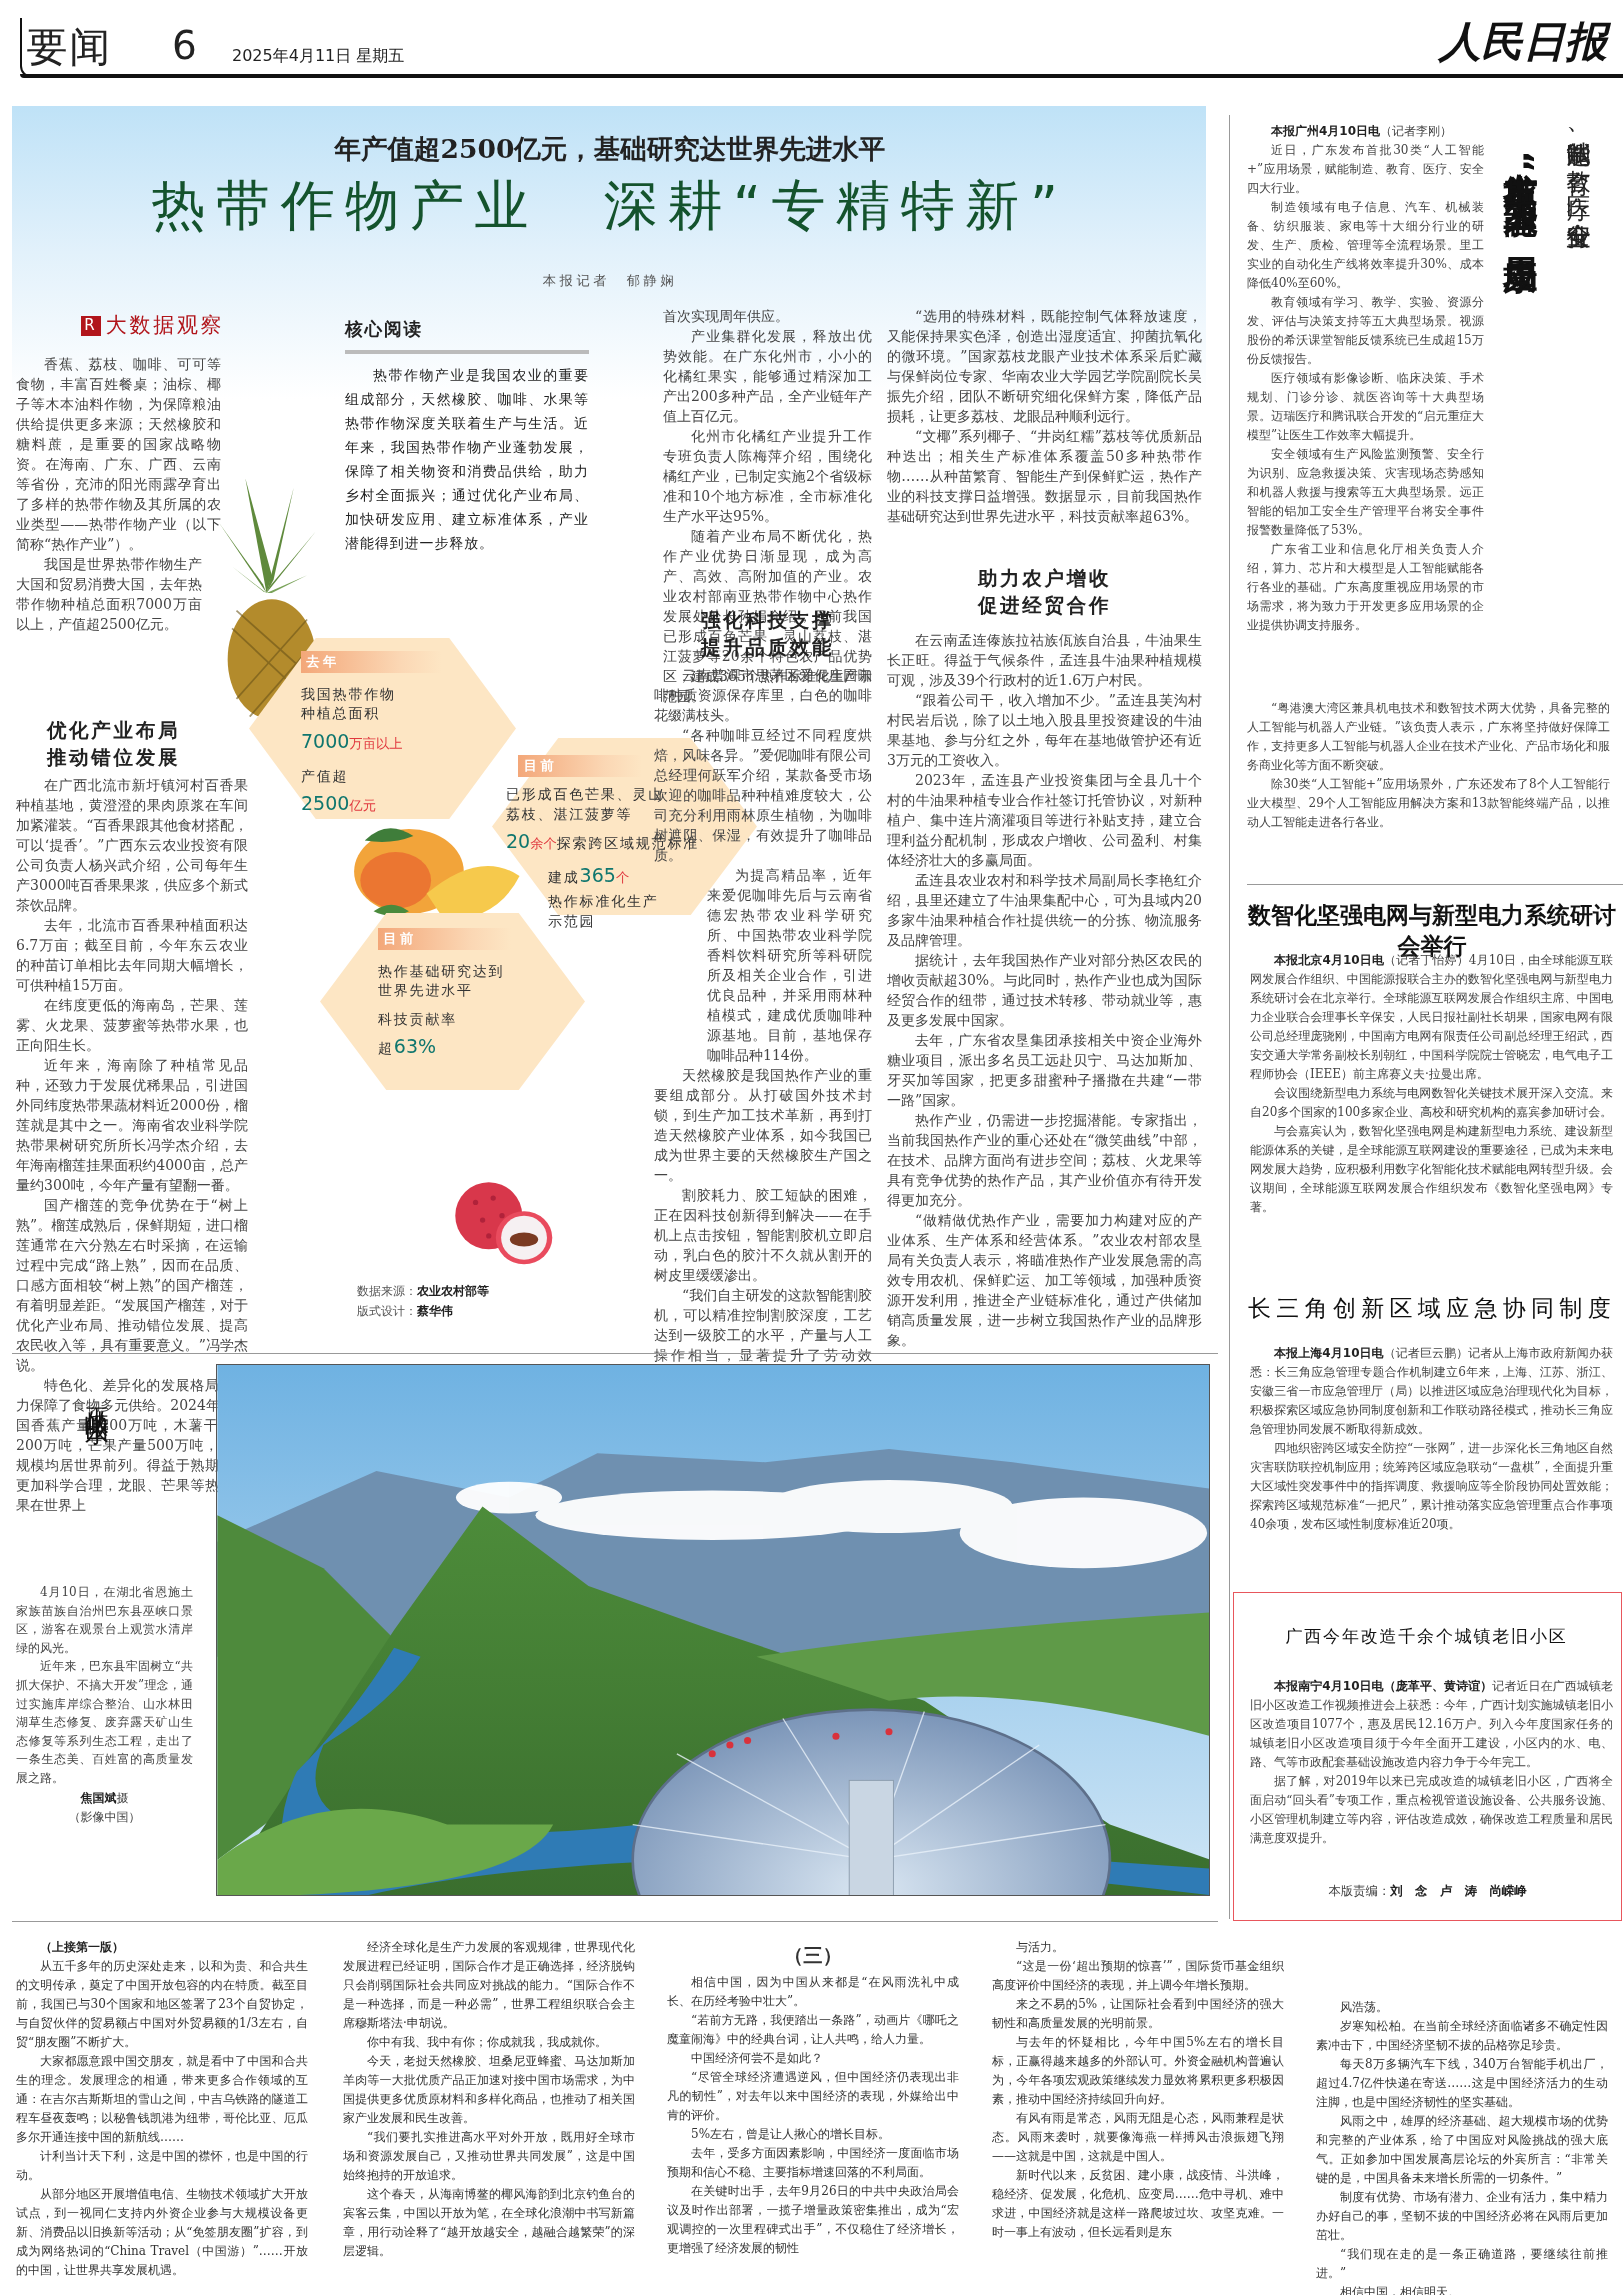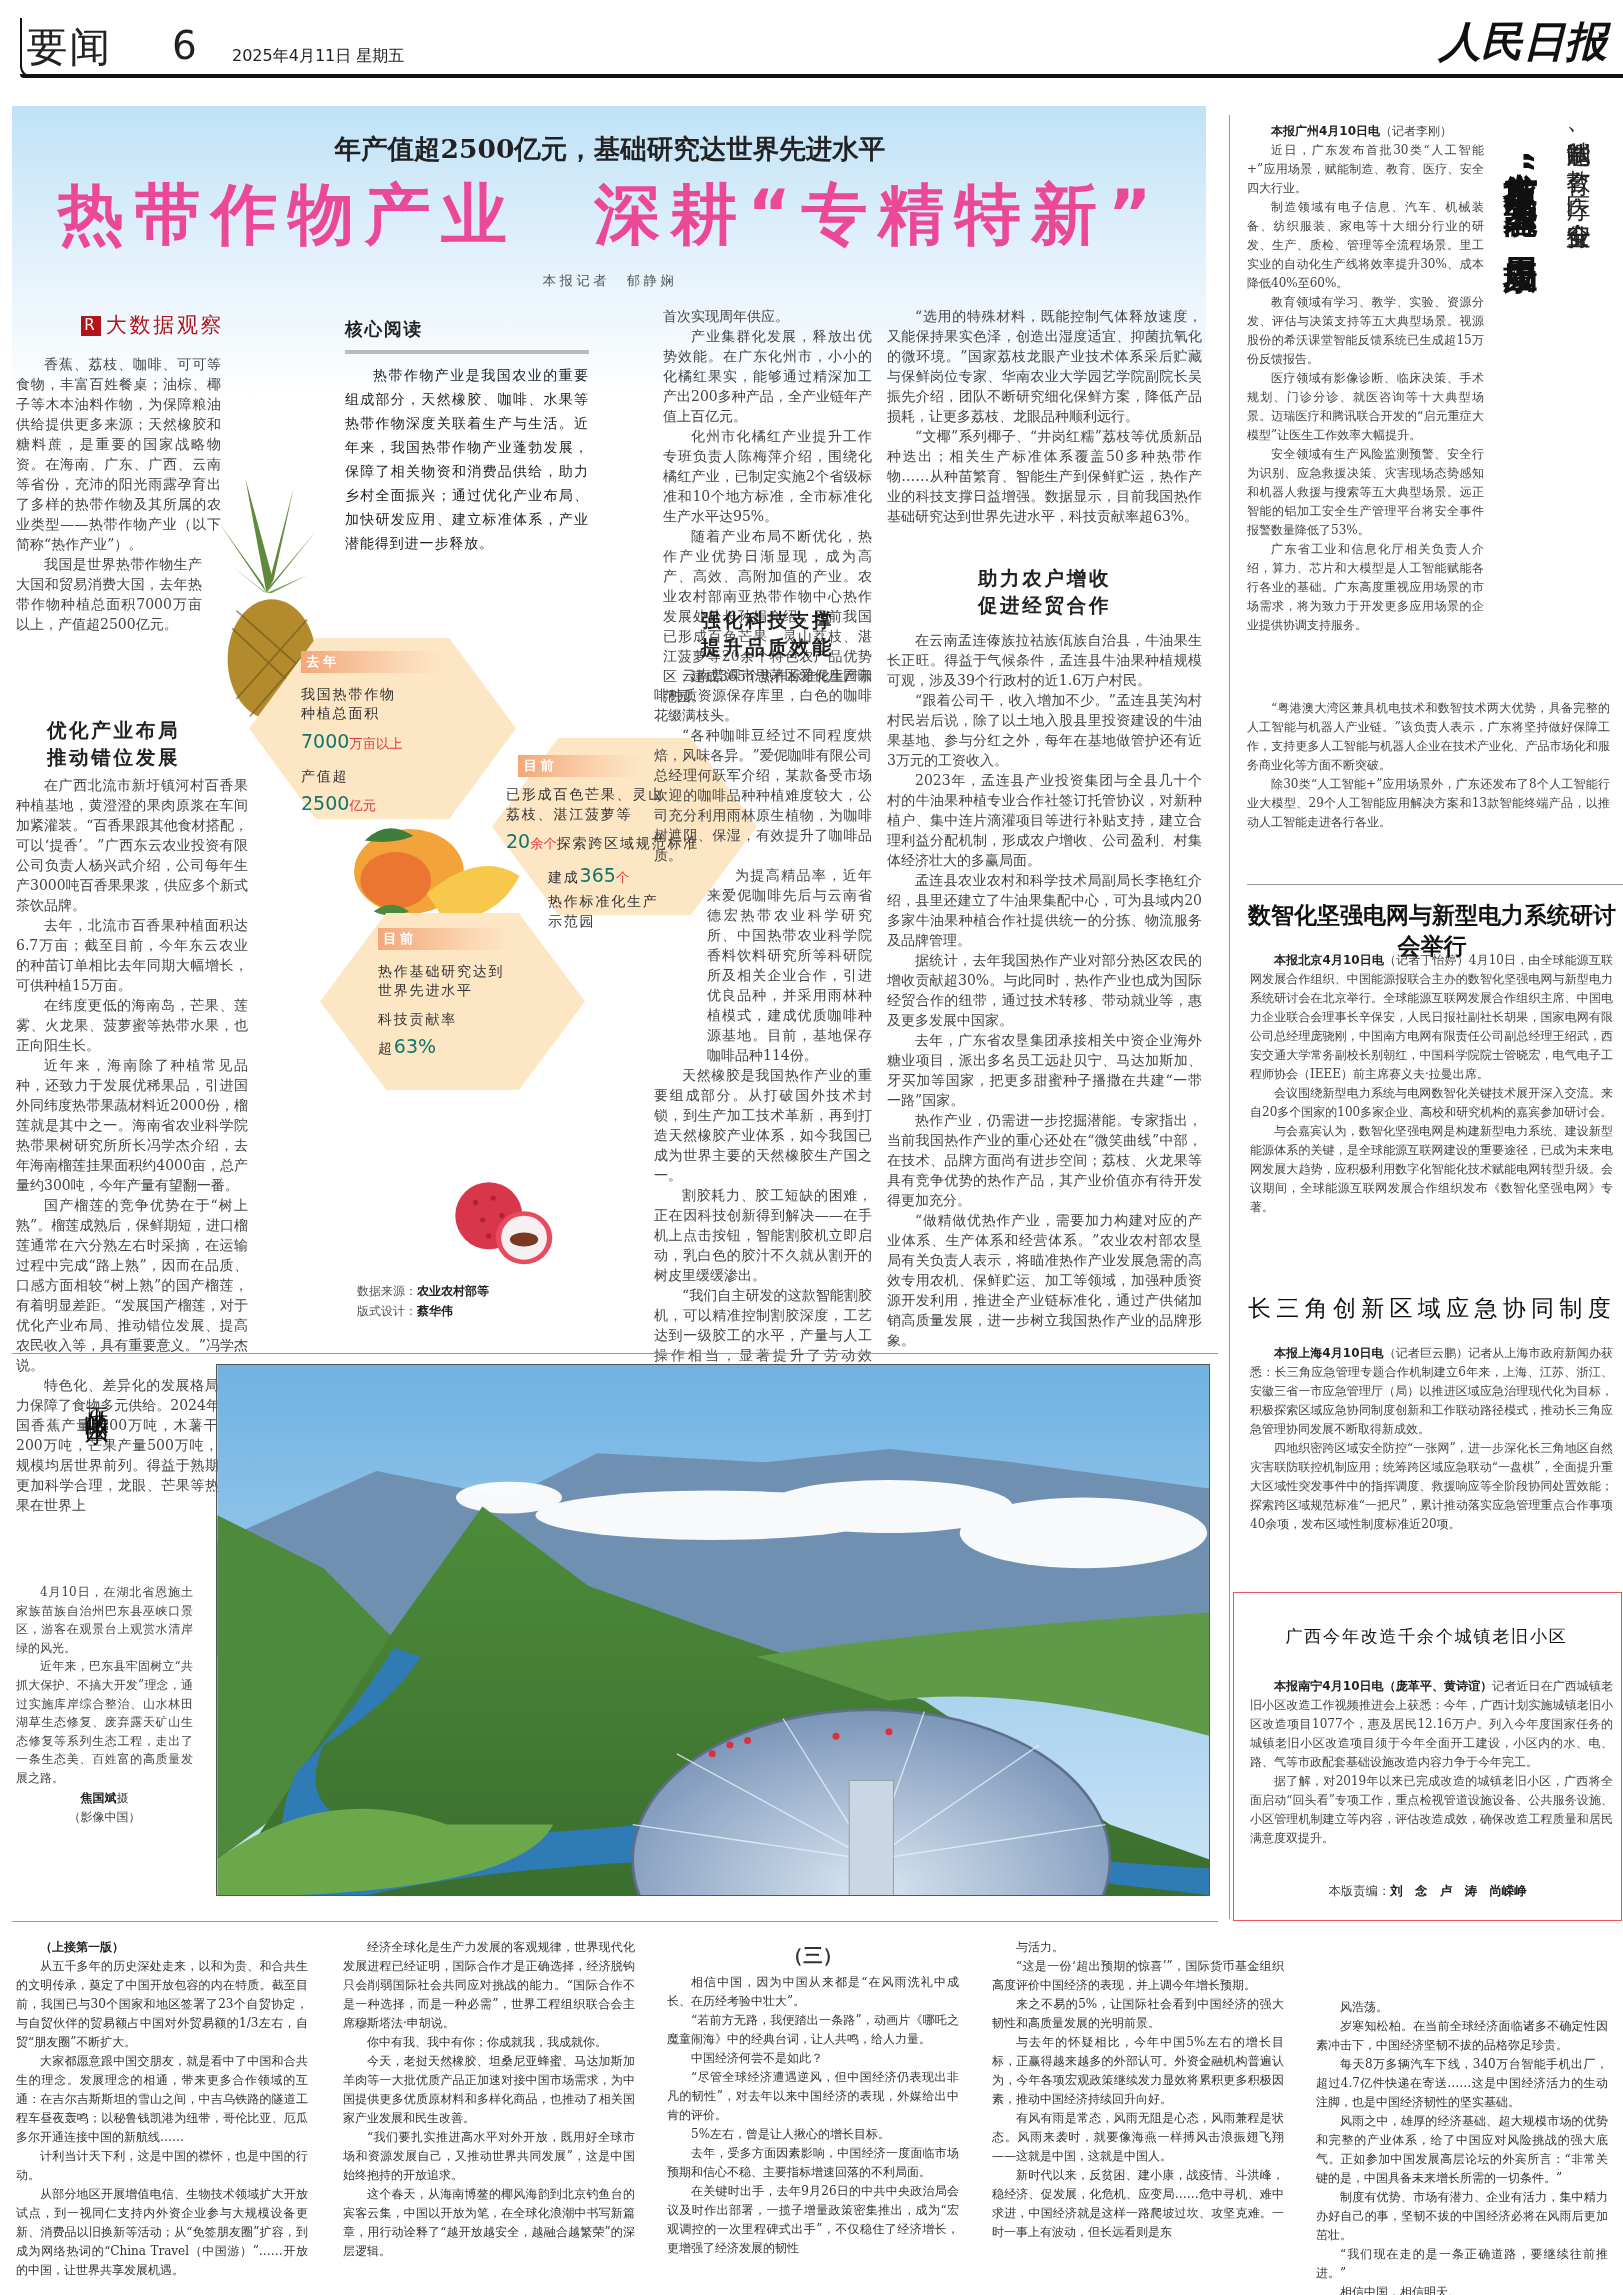--- a/index.html
+++ b/index.html
@@ -7,21 +7,21 @@
 .abs{position:absolute}
 .masthead{left:0;top:0;width:1623px;height:81px}
 .mh-section{left:26.5px;top:19.5px;font-family:Liberation Sans, sans-serif;font-size:41px;color:#222;letter-spacing:1.8px}
 .mh-page{left:172px;top:23px;font-family:"DejaVu Sans",sans-serif;font-size:39px;color:#222}
 .mh-date{left:232px;top:46px;font-family:"DejaVu Sans",sans-serif;font-size:16px;color:#222}
 .mh-logo{right:16px;top:14px;font-family:"DejaVu Serif",serif;font-size:42px;font-style:italic;font-weight:bold;color:#111}
 .mh-rule{left:19.5px;top:74px;width:1604px;height:3.5px;background:#111;border-bottom-left-radius:17.7px}
 .mh-leftcurve{left:19.5px;top:17.7px;width:12.4px;height:60px;border-left:2.7px solid #111;border-bottom:2.7px solid #111;border-bottom-left-radius:16px}
 .hero{left:12.4px;top:106px;width:1194px;height:1220px;background:linear-gradient(180deg,#bfe2f7 0%,#e2f1fb 12%,#ffffff 24%,#ffffff 100%)}
 .kicker{left:0;width:1220px;top:131px;text-align:center;font-family:"DejaVu Serif",serif;font-size:26.5px;color:#222;font-weight:bold}
-.headline{left:0;width:1220px;top:170px;text-align:center;font-family:"DejaVu Sans",sans-serif;font-size:66px;font-weight:bold;color:#ec4899;letter-spacing:10.6px}
+.headline{left:0;width:1220px;top:170px;text-align:center;font-family:"DejaVu Sans",sans-serif;font-size:54px;font-weight:normal;color:#14532d;letter-spacing:10.6px}
 .byline{left:0;width:1220px;top:272px;text-align:center;font-size:13.3px;color:#555;letter-spacing:3.5px}
 .col{font-size:14px;line-height:20px;text-align:justify;color:#444}
 .col p{text-indent:2em}
 .col p.noindent{text-indent:0}
 .sub-h{font-family:"DejaVu Sans",sans-serif;font-weight:bold;font-size:19.5px;color:#222;text-align:center;line-height:26.5px;letter-spacing:2.7px}
 .bigdata{left:81px;top:311px;font-family:"DejaVu Sans",sans-serif;font-size:21px;font-weight:normal;color:#b1151b;letter-spacing:2.7px}
 .bigdata .r{display:inline-block;background:#b1151b;color:#fff;width:19.5px;height:19.5px;font-size:15px;line-height:19.5px;text-align:center;margin-right:5.3px;vertical-align:1.8px}
 .core-h{left:345px;top:317px;font-family:"DejaVu Sans",sans-serif;font-size:17.7px;font-weight:bold;color:#222;letter-spacing:1.8px}
 .core-bar{left:345px;top:350px;width:244px;height:4.4px;background:#bbb}
 .core{left:345px;top:363px;width:244px;font-size:14px;line-height:24px;color:#222;text-align:justify;letter-spacing:0.9px}

